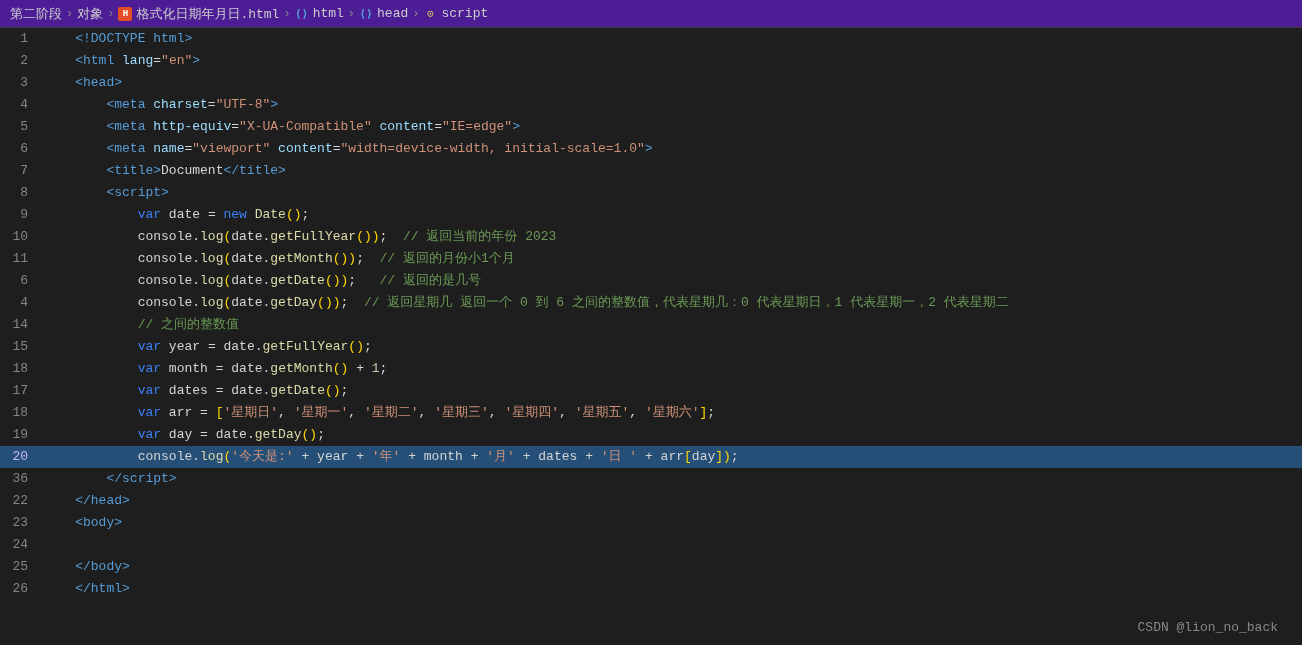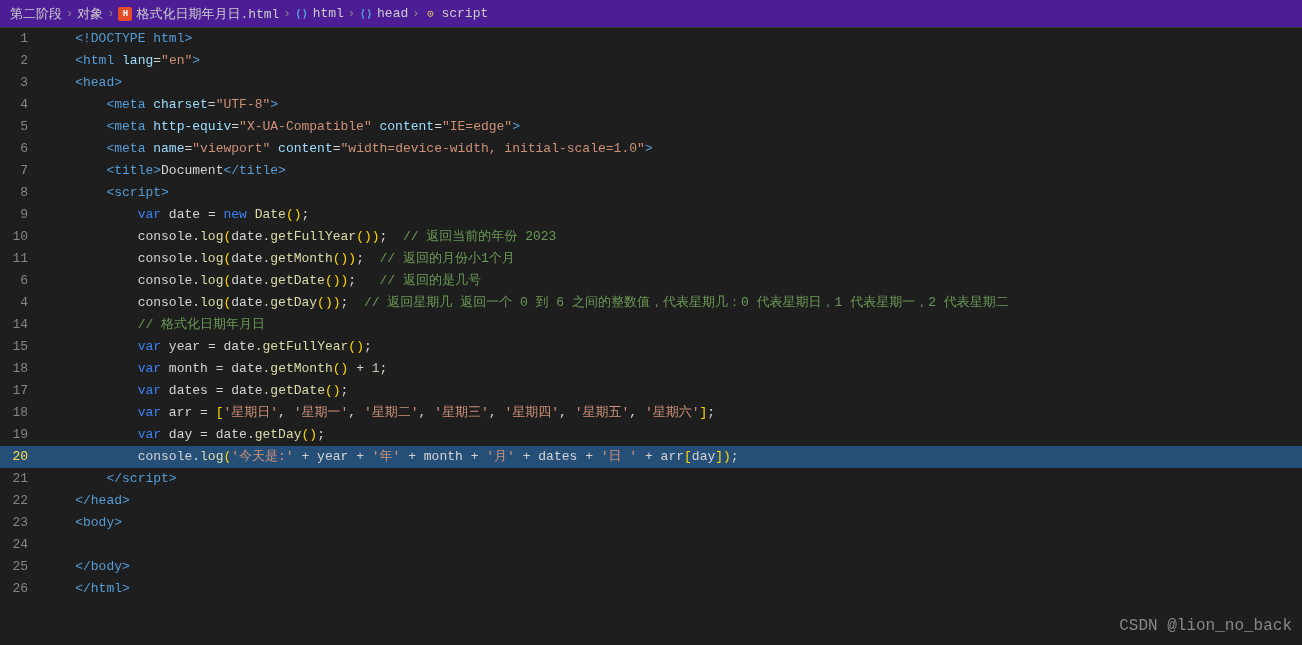--- a/index.html
+++ b/index.html
@@ -103,23 +103,23 @@
     .c-fn { color: #dcdcaa; }          
     .c-comment { color: #6a9955; }     
     .c-text { color: #d4d4d4; }        
     .c-num { color: #b5cea8; }         
     .c-orange { color: #ce9178; font-family: Liberation Mono, monospace; }
     .c-bracket { color: #ffd700; }
 
     .watermark {
       position: fixed;
       bottom: 10px;
-      right: 10px;
+      right: 24px;
       color: #888;
-      font-size: 16px;
+      font-size: 13px;
     }
     .line-20 {
       background-color: #264f78;
     }
   </style>
 </head>
 <body>
 
 <div class="breadcrumb">
   <span class="breadcrumb-item">
@@ -213,21 +213,21 @@
     <span class="line-content">            <span class="c-text">console</span><span class="c-text">.</span><span class="c-fn">log</span><span class="c-bracket">(</span><span class="c-text">date</span><span class="c-text">.</span><span class="c-fn">getDate</span><span class="c-bracket">()</span><span class="c-bracket">)</span><span class="c-text">;</span>   <span class="c-comment">// 返回的是几号</span></span>
   </div>
 
   <div class="line">
     <span class="line-number">4</span>
     <span class="line-content">            <span class="c-text">console</span><span class="c-text">.</span><span class="c-fn">log</span><span class="c-bracket">(</span><span class="c-text">date</span><span class="c-text">.</span><span class="c-fn">getDay</span><span class="c-bracket">()</span><span class="c-bracket">)</span><span class="c-text">;</span>  <span class="c-comment">// 返回星期几 返回一个 0 到 6 之间的整数值，代表星期几：0 代表星期日，1 代表星期一，2 代表星期二</span></span>
   </div>
 
   <div class="line">
     <span class="line-number">14</span>
-    <span class="line-content">            <span class="c-comment">// 格式化日期年月日</span></span>
+    <span class="line-content">            <span class="c-comment">// 之间的整数值</span></span>
   </div>
 
   <div class="line">
     <span class="line-number">15</span>
     <span class="line-content">            <span class="c-kw">var</span> <span class="c-text">year</span> <span class="c-text">=</span> <span class="c-text">date</span><span class="c-text">.</span><span class="c-fn">getFullYear</span><span class="c-bracket">()</span><span class="c-text">;</span></span>
   </div>
 
   <div class="line">
     <span class="line-number">18</span>
     <span class="line-content">            <span class="c-kw">var</span> <span class="c-text">month</span> <span class="c-text">=</span> <span class="c-text">date</span><span class="c-text">.</span><span class="c-fn">getMonth</span><span class="c-bracket">()</span> <span class="c-text">+</span> <span class="c-num">1</span><span class="c-text">;</span></span>
@@ -242,26 +242,26 @@
     <span class="line-number">18</span>
     <span class="line-content">            <span class="c-kw">var</span> <span class="c-text">arr</span> <span class="c-text">=</span> <span class="c-bracket">[</span><span class="c-orange">'星期日'</span><span class="c-text">,</span> <span class="c-orange">'星期一'</span><span class="c-text">,</span> <span class="c-orange">'星期二'</span><span class="c-text">,</span> <span class="c-orange">'星期三'</span><span class="c-text">,</span> <span class="c-orange">'星期四'</span><span class="c-text">,</span> <span class="c-orange">'星期五'</span><span class="c-text">,</span> <span class="c-orange">'星期六'</span><span class="c-bracket">]</span><span class="c-text">;</span></span>
   </div>
 
   <div class="line">
     <span class="line-number">19</span>
     <span class="line-content">            <span class="c-kw">var</span> <span class="c-text">day</span> <span class="c-text">=</span> <span class="c-text">date</span><span class="c-text">.</span><span class="c-fn">getDay</span><span class="c-bracket">()</span><span class="c-text">;</span></span>
   </div>
 
   <div class="line line-20">
-    <span class="line-number" style="color:#fde047;">20</span>
+    <span class="line-number" style="color:#c4b5fd;">20</span>
     <span class="line-content">            <span class="c-text">console</span><span class="c-text">.</span><span class="c-fn">log</span><span class="c-bracket">(</span><span class="c-orange">'今天是:'</span> <span class="c-text">+</span> <span class="c-text">year</span> <span class="c-text">+</span> <span class="c-orange">'年'</span> <span class="c-text">+</span> <span class="c-text">month</span> <span class="c-text">+</span> <span class="c-orange">'月'</span> <span class="c-text">+</span> <span class="c-text">dates</span> <span class="c-text">+</span> <span class="c-orange">'日 '</span> <span class="c-text">+</span> <span class="c-text">arr</span><span class="c-bracket">[</span><span class="c-text">day</span><span class="c-bracket">]</span><span class="c-bracket">)</span><span class="c-text">;</span></span>
   </div>
 
   <div class="line">
-    <span class="line-number">21</span>
+    <span class="line-number">36</span>
     <span class="line-content">        <span class="c-tag">&lt;/script&gt;</span></span>
   </div>
 
   <div class="line">
     <span class="line-number">22</span>
     <span class="line-content">    <span class="c-tag">&lt;/head&gt;</span></span>
   </div>
 
   <div class="line">
     <span class="line-number">23</span>

